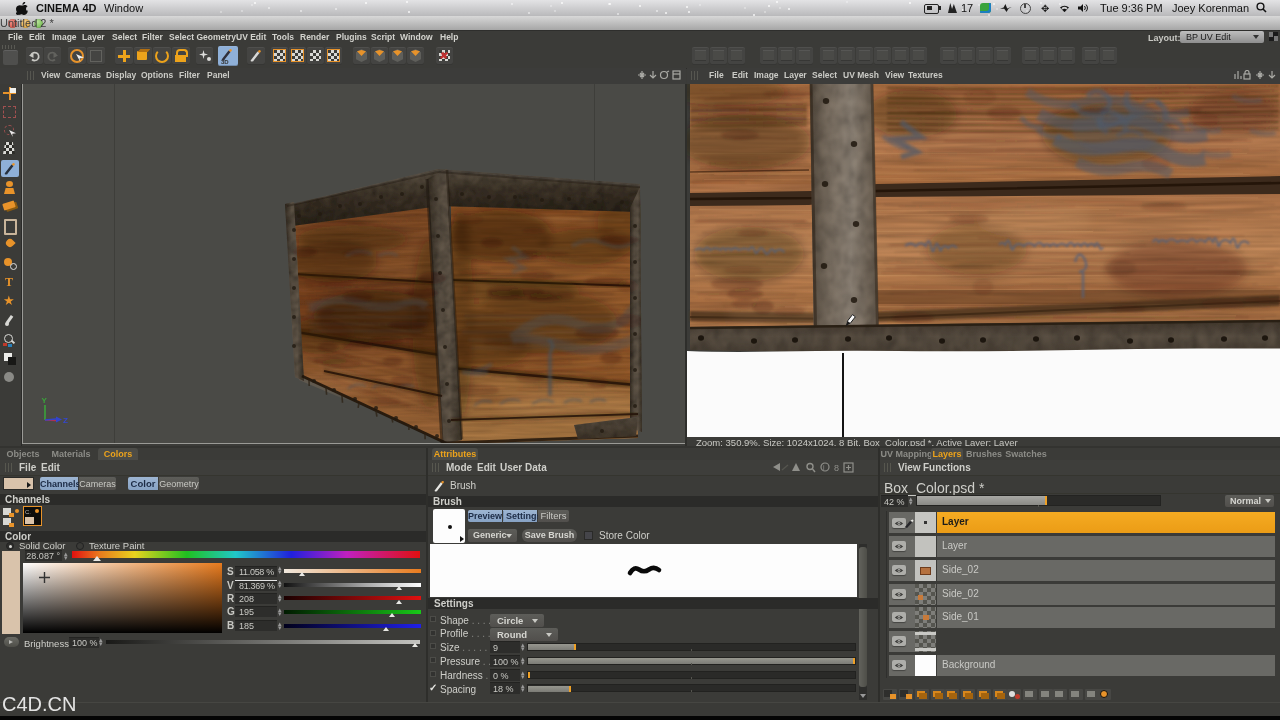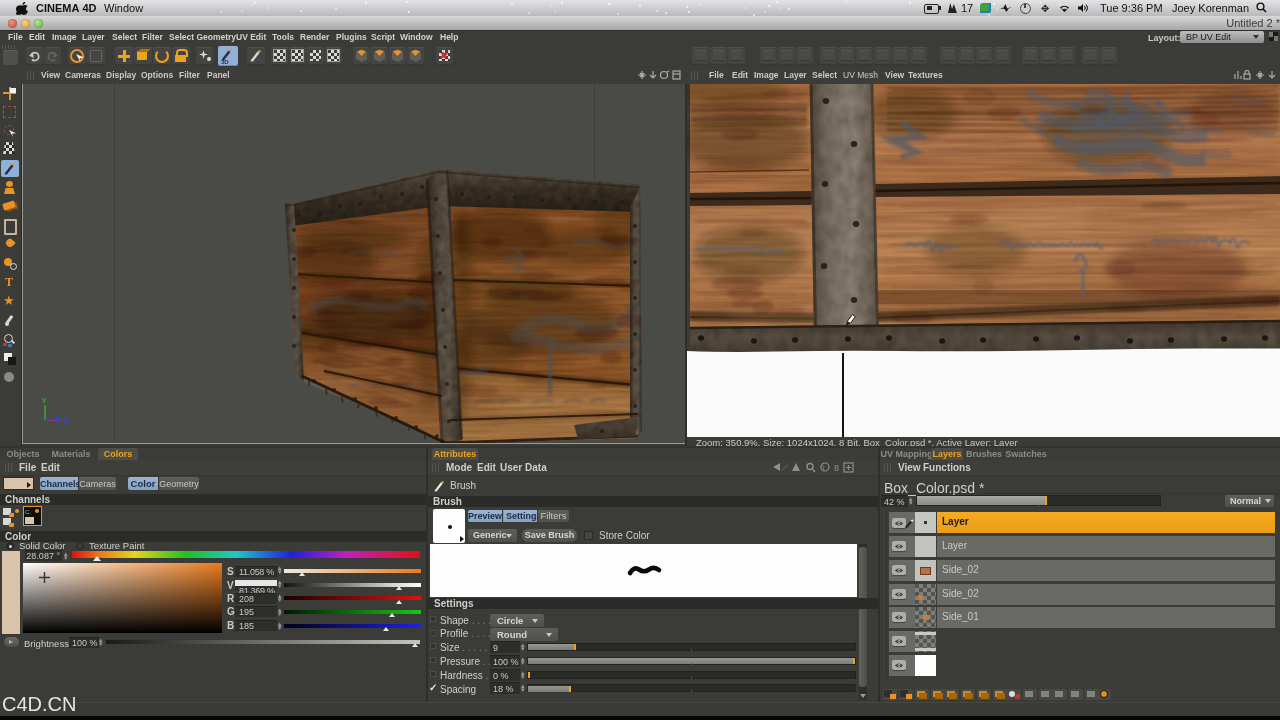--- a/index.html
+++ b/index.html
@@ -77,21 +77,21 @@
 <div style="position:absolute;left:1100px;top:2px;font-size:11px;color:#111">Tue 9:36 PM</div>
 <div style="position:absolute;left:1172px;top:2px;font-size:11px;color:#111">Joey Korenman</div>
 <svg class="a" style="left:1256px;top:2px" width="11" height="11" viewBox="0 0 11 11">
       <circle cx="4.5" cy="4.5" r="3.4" stroke="#111" stroke-width="1.4" fill="none"></circle>
       <line x1="7" y1="7" x2="10" y2="10" stroke="#111" stroke-width="1.6"></line>
     </svg>
 <div style="position:absolute;left:0;top:16px;width:1280px;height:14px;background:linear-gradient(#d8d8d8,#a6a6a6);border-bottom:1px solid #2e2e2c"></div>
 <div style="position:absolute;left:8px;top:19px;width:9px;height:9px;border-radius:50%;background:radial-gradient(circle at 35% 30%,#f09086,#d24538);box-shadow:inset 0 0 1px rgba(0,0,0,.5)"></div>
 <div style="position:absolute;left:21px;top:19px;width:9px;height:9px;border-radius:50%;background:radial-gradient(circle at 35% 30%,#f7cf8a,#dfa02a);box-shadow:inset 0 0 1px rgba(0,0,0,.5)"></div>
 <div style="position:absolute;left:34px;top:19px;width:9px;height:9px;border-radius:50%;background:radial-gradient(circle at 35% 30%,#b9e49a,#62b23e);box-shadow:inset 0 0 1px rgba(0,0,0,.5)"></div>
-<div style="position:absolute;left:0;top:17px;width:1280px;text-align:right;font-size:11px;color:#3c3c3c">Untitled 2 *</div>
+<div style="position:absolute;left:0;top:17px;width:1280px;text-align:left;font-size:11px;color:#3c3c3c">Untitled 2 *</div>
 <div style="position:absolute;left:0;top:32px;width:1280px;height:12px;font-size:8.5px;color:#d3d3ce;font-weight:bold;letter-spacing:0px">
       <span class="a" style="left:8px;top:0">File</span>
       <span class="a" style="left:29px;top:0">Edit</span>
       <span class="a" style="left:52px;top:0">Image</span>
       <span class="a" style="left:82px;top:0">Layer</span>
       <span class="a" style="left:112px;top:0">Select</span>
       <span class="a" style="left:142px;top:0">Filter</span>
       <span class="a" style="left:169px;top:0">Select Geometry</span>
       <span class="a" style="left:236px;top:0">UV Edit</span>
       <span class="a" style="left:272px;top:0">Tools</span>
@@ -271,21 +271,21 @@
         <rect x="36" y="1" width="7" height="8"></rect>
         <path d="M36,4 h7"></path>
       </g>
     </svg>
 <div style="position:absolute;left:691px;top:71px;width:8px;height:9px;background:repeating-linear-gradient(90deg,#565650 0 1px,transparent 1px 3px)"></div>
 <div style="position:absolute;left:709px;top:70px;font-size:8.5px;color:#cbcbc6;font-weight:bold">File</div>
 <div style="position:absolute;left:732px;top:70px;font-size:8.5px;color:#cbcbc6;font-weight:bold">Edit</div>
 <div style="position:absolute;left:754px;top:70px;font-size:8.5px;color:#cbcbc6;font-weight:bold">Image</div>
 <div style="position:absolute;left:784px;top:70px;font-size:8.5px;color:#cbcbc6;font-weight:bold">Layer</div>
 <div style="position:absolute;left:812px;top:70px;font-size:8.5px;color:#cbcbc6;font-weight:bold">Select</div>
-<div style="position:absolute;left:843px;top:70px;font-size:8.5px;color:#cbcbc6;font-weight:normal">UV Mesh</div>
+<div style="position:absolute;left:843px;top:70px;font-size:8.5px;color:#cbcbc6;font-weight:bold">UV Mesh</div>
 <div style="position:absolute;left:885px;top:70px;font-size:8.5px;color:#cbcbc6;font-weight:bold">View</div>
 <div style="position:absolute;left:908px;top:70px;font-size:8.5px;color:#cbcbc6;font-weight:bold">Textures</div>
 <svg class="a" style="left:1234px;top:70px" width="44" height="11" viewBox="0 0 44 11">
       <g stroke="#aaaaa5" stroke-width="1.2" fill="none">
         <path d="M1,9 v-5 m3,5 v-8 m3,8 v-3"></path>
         <rect x="10" y="4" width="6" height="5"></rect>
         <path d="M11,4 v-1.5 a2,2 0 0 1 4,0 v1.5"></path>
         <path d="M26,1 v8 M22,5 h8 M24,3 l4,4 M24,7 l4,-4"></path>
         <path d="M38,1 v7 m-3,-3 l3,3 l3,-3"></path>
       </g>
@@ -1310,21 +1310,21 @@
     <div style="position:absolute;left:23px;top:563px;width:199px;height:70px;background:linear-gradient(rgba(0,0,0,0),#000),linear-gradient(90deg,#fff,#e87b1e)"></div>
     <svg class="a" style="left:39px;top:572px" width="11" height="11" viewBox="0 0 11 11">
       <path d="M5.5,0 v11 M0,5.5 h11" stroke="#333" stroke-width="1.4"></path>
     </svg>
     <div style="position:absolute;left:227px;top:566px;font-size:10px;font-weight:bold;color:#c9c9c4">S</div>
     <div style="position:absolute;left:235px;top:566px;width:42px;height:11px;background:#2d2d2b;border-top:1px solid #232321;font-size:9px;color:#c9c9c4;line-height:11px;padding-left:4px;box-sizing:border-box"><span style="letter-spacing:-0.3px">11.058 %</span></div>
     <div style="position:absolute;left:278px;top:566px;width:5px;height:8px;color:#999;font-size:7px;line-height:4px">▴<br>▾</div>
     <div style="position:absolute;left:284px;top:569px;width:137px;height:4px;background:linear-gradient(90deg,#f0e8dd,#e87b1e)"></div>
     <div style="position:absolute;left:299px;top:572px;width:0;height:0;border-left:3.5px solid transparent;border-right:3.5px solid transparent;border-bottom:4.5px solid #e8e8e4"></div>
     <div style="position:absolute;left:227px;top:580px;font-size:10px;font-weight:bold;color:#c9c9c4">V</div>
-    <div style="position:absolute;left:235px;top:580px;width:42px;height:11px;background:#2d2d2b;border-top:6px solid #e5e5e5;font-size:9px;color:#c9c9c4;line-height:11px;padding-left:4px;box-sizing:border-box"><span style="letter-spacing:-0.3px">81.369 %</span></div>
+    <div style="position:absolute;left:235px;top:580px;width:42px;height:11px;background:#2d2d2b;border-top:1px solid #e5e5e5;font-size:9px;color:#c9c9c4;line-height:11px;padding-left:4px;box-sizing:border-box"><span style="letter-spacing:-0.3px">81.369 %</span></div>
     <div style="position:absolute;left:278px;top:580px;width:5px;height:8px;color:#999;font-size:7px;line-height:4px">▴<br>▾</div>
     <div style="position:absolute;left:284px;top:583px;width:137px;height:4px;background:linear-gradient(90deg,#111,#aaa 60%,#fff)"></div>
     <div style="position:absolute;left:396px;top:586px;width:0;height:0;border-left:3.5px solid transparent;border-right:3.5px solid transparent;border-bottom:4.5px solid #e8e8e4"></div>
     <div style="position:absolute;left:227px;top:593px;font-size:10px;font-weight:bold;color:#c9c9c4">R</div>
     <div style="position:absolute;left:235px;top:593px;width:42px;height:11px;background:#2d2d2b;border-top:1px solid #232321;font-size:9px;color:#c9c9c4;line-height:11px;padding-left:4px;box-sizing:border-box">208</div>
     <div style="position:absolute;left:278px;top:594px;width:5px;height:8px;color:#999;font-size:7px;line-height:4px">▴<br>▾</div>
     <div style="position:absolute;left:284px;top:596px;width:137px;height:4px;background:linear-gradient(90deg,#1a0000,#e01010)"></div>
     <div style="position:absolute;left:396px;top:600px;width:0;height:0;border-left:3.5px solid transparent;border-right:3.5px solid transparent;border-bottom:4.5px solid #e8e8e4"></div>
     <div style="position:absolute;left:227px;top:606px;font-size:10px;font-weight:bold;color:#c9c9c4">G</div>
     <div style="position:absolute;left:235px;top:606px;width:42px;height:11px;background:#2d2d2b;border-top:1px solid #232321;font-size:9px;color:#c9c9c4;line-height:11px;padding-left:4px;box-sizing:border-box">195</div>
@@ -1532,20 +1532,23 @@
     </div>
     <div style="position:absolute;left:889px;top:655px;width:26px;height:21px;background:#696965"></div>
     <div style="position:absolute;left:892px;top:660px;width:14px;height:10px;background:#aeaeaa;border-radius:2px;box-shadow:0 1px 1px rgba(0,0,0,.35)">
       <svg class="a" style="left:2px;top:2px" width="10" height="7" viewBox="0 0 12 8">
         <path d="M1,4 Q6,-1 11,4 Q6,9 1,4 Z" fill="#3c3c3a"></path>
         <circle cx="6" cy="4" r="1.7" fill="#b2b2ae"></circle>
         <circle cx="6" cy="4" r="0.8" fill="#3c3c3a"></circle>
       </svg>
     </div>
     <div style="position:absolute;left:915px;top:655px;width:21px;height:21px;background:#fdfdfd"></div>
+    <div style="position:absolute;left:937px;top:655px;width:338px;height:21px;background:#696965">
+      <span class="a" style="left:5px;top:4px;font-size:10px;color:#c9c9c5">Background</span>
+    </div>
     <div style="position:absolute;left:883px;top:689px;width:14px;height:11px;background:#474744;border-radius:1px">
       <i class="a" style="left:1px;top:1px;width:8px;height:7px;background:#2e2e2c"></i>
       <i class="a" style="right:1px;bottom:1px;width:6px;height:5px;background:#e8932a"></i>
     </div>
     <div style="position:absolute;left:899px;top:689px;width:14px;height:11px;background:#474744;border-radius:1px">
       <i class="a" style="left:1px;top:1px;width:8px;height:7px;background:#2e2e2c"></i>
       <i class="a" style="right:1px;bottom:1px;width:6px;height:5px;background:#e8932a"></i>
     </div>
     <div style="position:absolute;left:915px;top:689px;width:14px;height:11px;background:#474744;border-radius:1px">
       <i class="a" style="left:2px;top:2px;width:8px;height:6px;background:#d8871c"></i>

